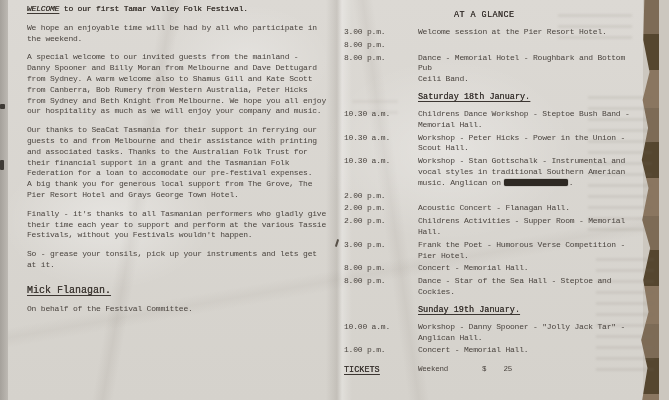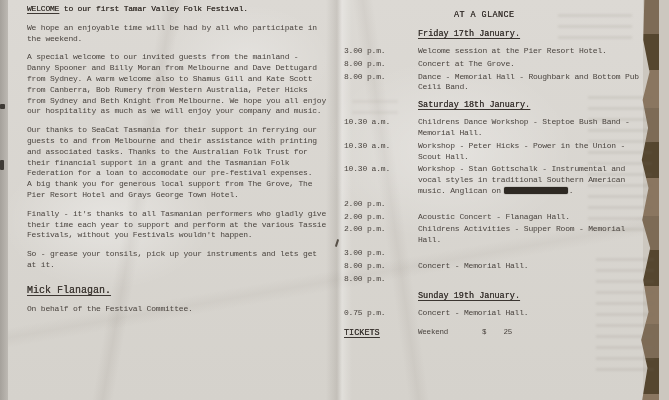--- a/index.html
+++ b/index.html
@@ -52,21 +52,21 @@
 
   .page { position:absolute; top:4px; color:#4a443f; }
   .page-left  { left:27px;  width:308px; }
   .page-right { left:344px; width:296px; }
 
   .para, .row, .t-row, .sig-role {
     font-size:8px; line-height:10.8px; letter-spacing:-0.2px;
   }
   .para { margin:0 0 8px 0; white-space:pre-line; }
   .lead { color:#3e3833; text-shadow:0 0 0.4px #3e3833; }
-  .u { text-decoration:underline; text-underline-offset:2px; }
+  .u { text-decoration:underline; text-underline-offset:2px;font-style:italic; }
 
   .signature { margin-top:14px; }
   .sig-name { font-size:10px; line-height:11px; text-decoration:underline; text-underline-offset:2px; color:#3e3833; text-shadow:0 0 0.4px #3e3833; }
   .sig-role { margin-top:8px; }
 
   .glance-title {
     display:inline-block; margin:2px 0 0 110px;
     font-size:8.5px; letter-spacing:0.4px; color:#3b3531;
     text-underline-offset:2px;
     text-shadow:0 0 0.4px #3b3531;
@@ -137,32 +137,30 @@
   <div class="signature">
     <div class="sig-name">Mick Flanagan.</div>
     <div class="sig-role">On behalf of the Festival Committee.</div>
   </div>
 </div>
 
 <div class="page page-right">
   <div class="glance-title">AT A GLANCE</div>
   <div>
       <div class="section">
-        <div class="sec-heading">Friday 17th January.</div>
         <div class="row">
           <span class="time">3.00 p.m.</span>
           <span class="desc">Welcome session at the Pier Resort Hotel.</span>
         </div>
         <div class="row">
           <span class="time">8.00 p.m.</span>
-          <span class="desc">Concert at The Grove.</span>
-        </div>
-        <div class="row">
-          <span class="time">8.00 p.m.</span>
-          <span class="desc">Dance - Memorial Hall - Roughbark and Bottom Pub
+        </div>
+        <div class="row">
+          <span class="time">8.00 p.m.</span>
+          <span class="desc">Dance - Memorial Hotel - Roughbark and Bottom Pub
 Ceili Band.</span>
         </div>
       </div>
       <div class="section">
         <div class="sec-heading">Saturday 18th January.</div>
         <div class="row">
           <span class="time">10.30 a.m.</span>
           <span class="desc">Childrens Dance Workshop - Steptoe Bush Band -
 Memorial Hall.</span>
         </div>
@@ -183,33 +181,41 @@
         <div class="row">
           <span class="time">2.00 p.m.</span>
           <span class="desc">Acoustic Concert - Flanagan Hall.</span>
         </div>
         <div class="row">
           <span class="time">2.00 p.m.</span>
           <span class="desc">Childrens Activities - Supper Room - Memorial Hall.</span>
         </div>
         <div class="row">
           <span class="time">3.00 p.m.</span>
+          <span class="desc">Frank the Poet - Humorous Verse Competition -
+Pier Hotel.</span>
         </div>
         <div class="row">
           <span class="time">8.00 p.m.</span>
           <span class="desc">Concert - Memorial Hall.</span>
         </div>
         <div class="row">
           <span class="time">8.00 p.m.</span>
+          <span class="desc">Dance - Star of the Sea Hall - Steptoe and Cockies.</span>
         </div>
       </div>
       <div class="section">
         <div class="sec-heading">Sunday 19th January.</div>
         <div class="row">
-          <span class="time">0.75 p.m.</span>
+          <span class="time">10.00 a.m.</span>
+          <span class="desc">Workshop - Danny Spooner - "Jolly Jack Tar" -
+Anglican Hall.</span>
+        </div>
+        <div class="row">
+          <span class="time">1.00 p.m.</span>
           <span class="desc">Concert - Memorial Hall.</span>
         </div>
       </div>
     </div>
   <div class="tickets">
     <div class="tickets-label">TICKETS</div>
     <div>
         <div class="t-row">
           <span class="t-name">Weekend</span>
           <span class="t-cur">$</span>

